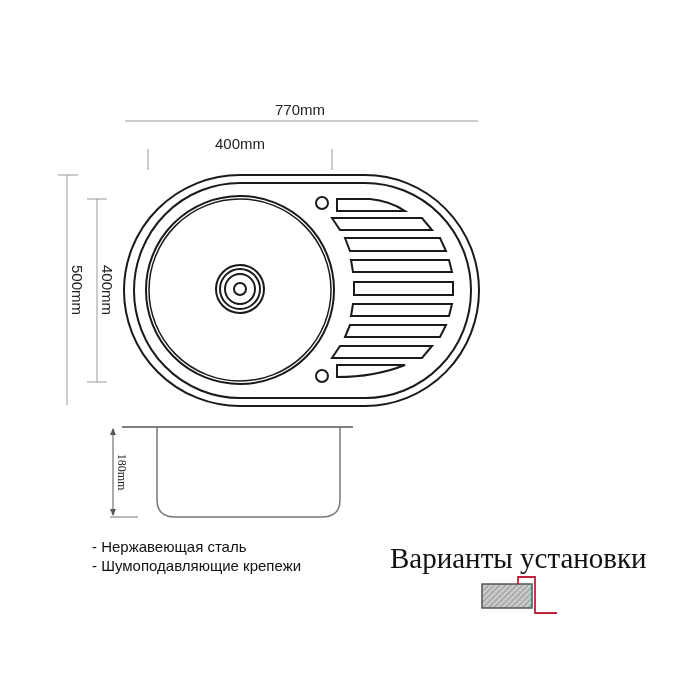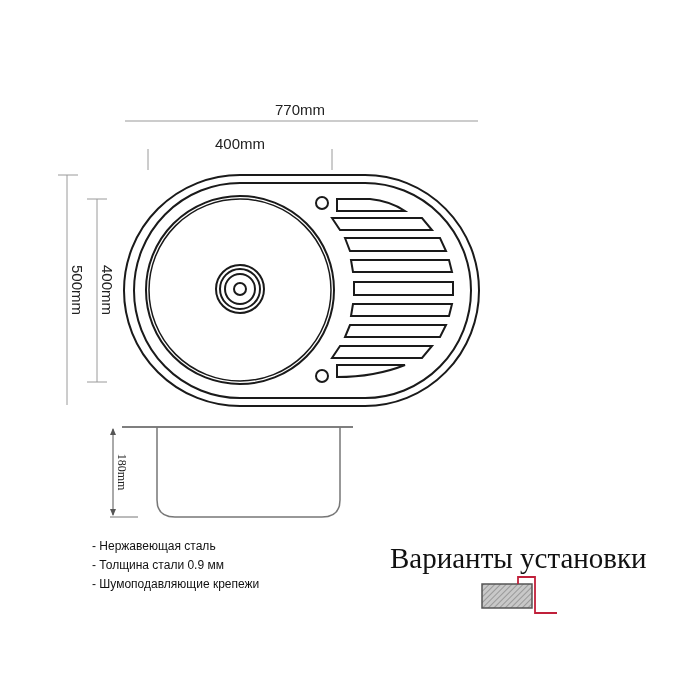--- a/index.html
+++ b/index.html
@@ -2,21 +2,21 @@
 <html><head>
 <meta charset="utf-8">
 <style>
   html, body { margin: 0; padding: 0; background: #ffffff; }
   body { width: 700px; height: 700px; position: relative; overflow: hidden; }
   #stage { position: absolute; left: 0; top: 15px; width: 700px; height: 700px; }
   .dim-text { font-family: "Liberation Sans", sans-serif; font-size: 15px; fill: #222; }
   .dim-text-serif { font-family: "Liberation Serif", serif; font-size: 12px; fill: #222; }
   .features {
     position: absolute; left: 92px; top: 522px;
-    font-family: "Liberation Sans", sans-serif; font-size: 12px; color: #111;
+    font-family: "Liberation Sans", sans-serif; font-size: 15px; color: #111;
     line-height: 19px; margin: 0; padding: 0; list-style: none;
   }
   .features li { white-space: nowrap; }
   .install-title {
     position: absolute; left: 390px; top: 527px;
     font-family: "Liberation Serif", serif; font-size: 29px; color: #111;
     white-space: nowrap;
   }
 </style>
 </head>
@@ -97,18 +97,17 @@
     </g>
 
     <g>
       <rect x="482" y="569" width="50" height="24" fill="url(#hatch)" stroke="#555" stroke-width="1.5"></rect>
       <polyline points="518,569 518,562 535,562 535,598 557,598" fill="none" stroke="#c0203a" stroke-width="1.8"></polyline>
     </g>
   </svg>
 
   <ul class="features">
     <li>- Нержавеющая сталь</li>
-    <li>- Толщина стали 0.9 мм</li>
     <li>- Шумоподавляющие крепежи</li>
   </ul>
 
   <div class="install-title">Варианты установки</div>
 </div>
 
 </body></html>

